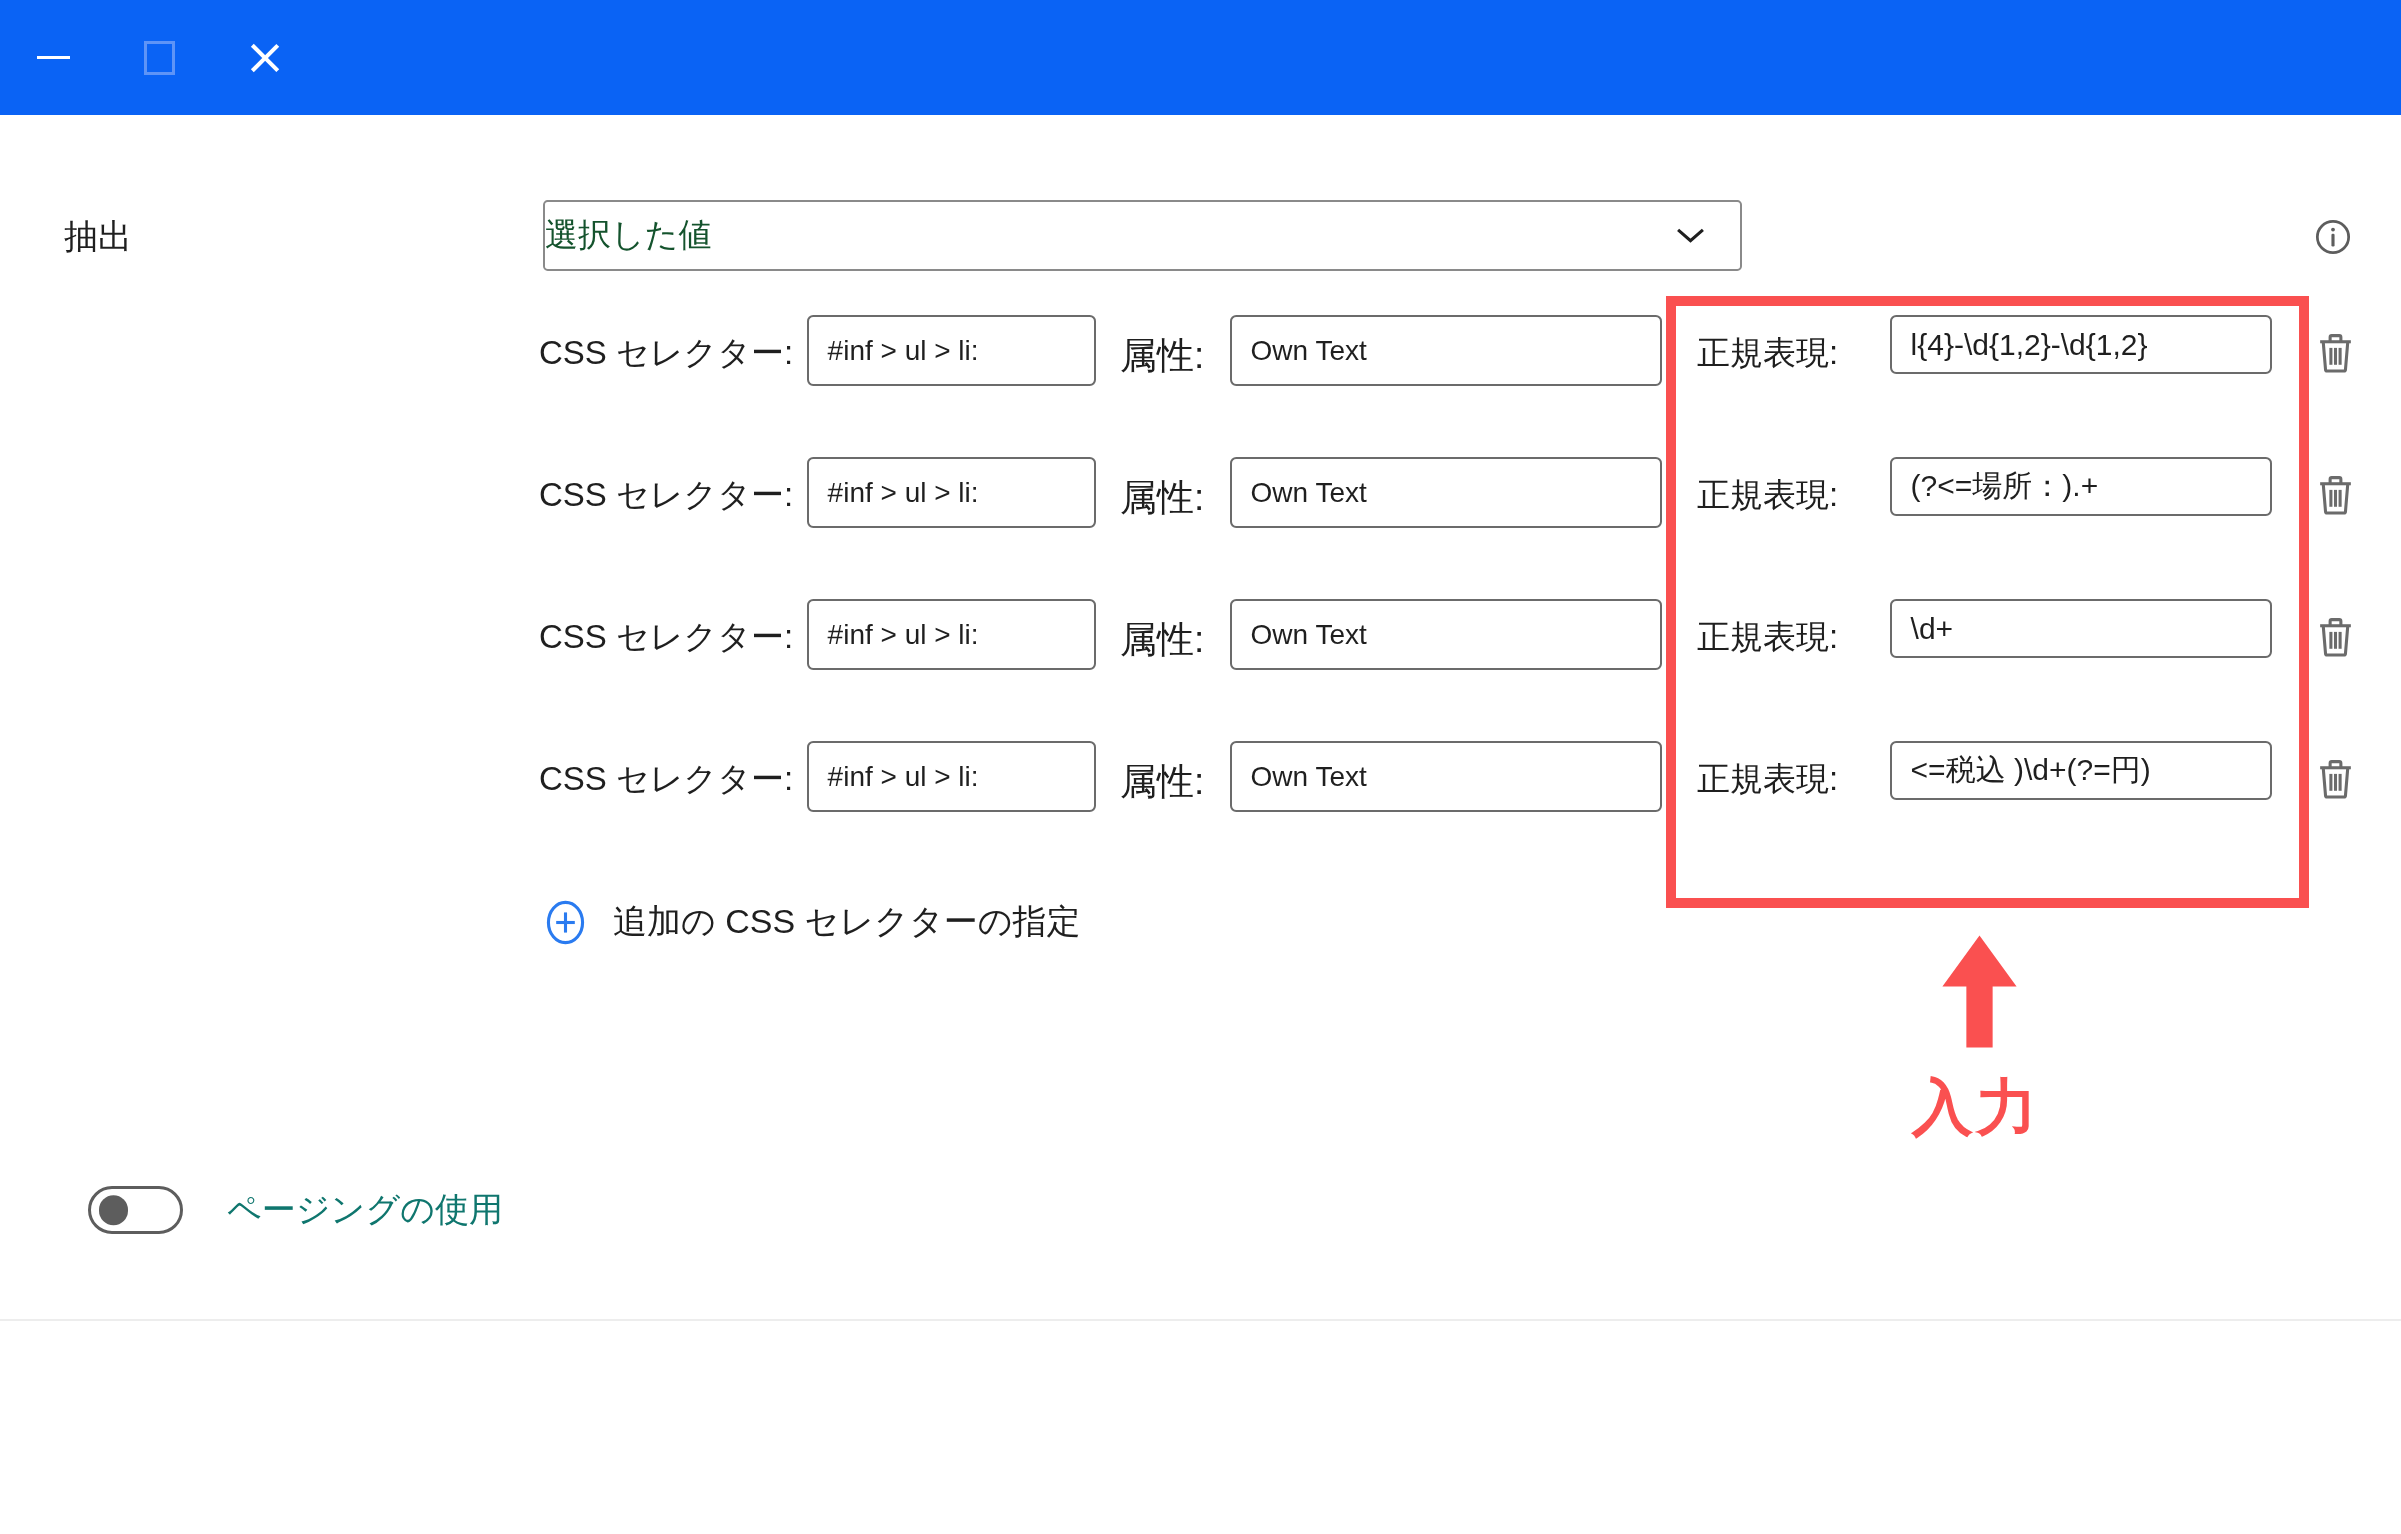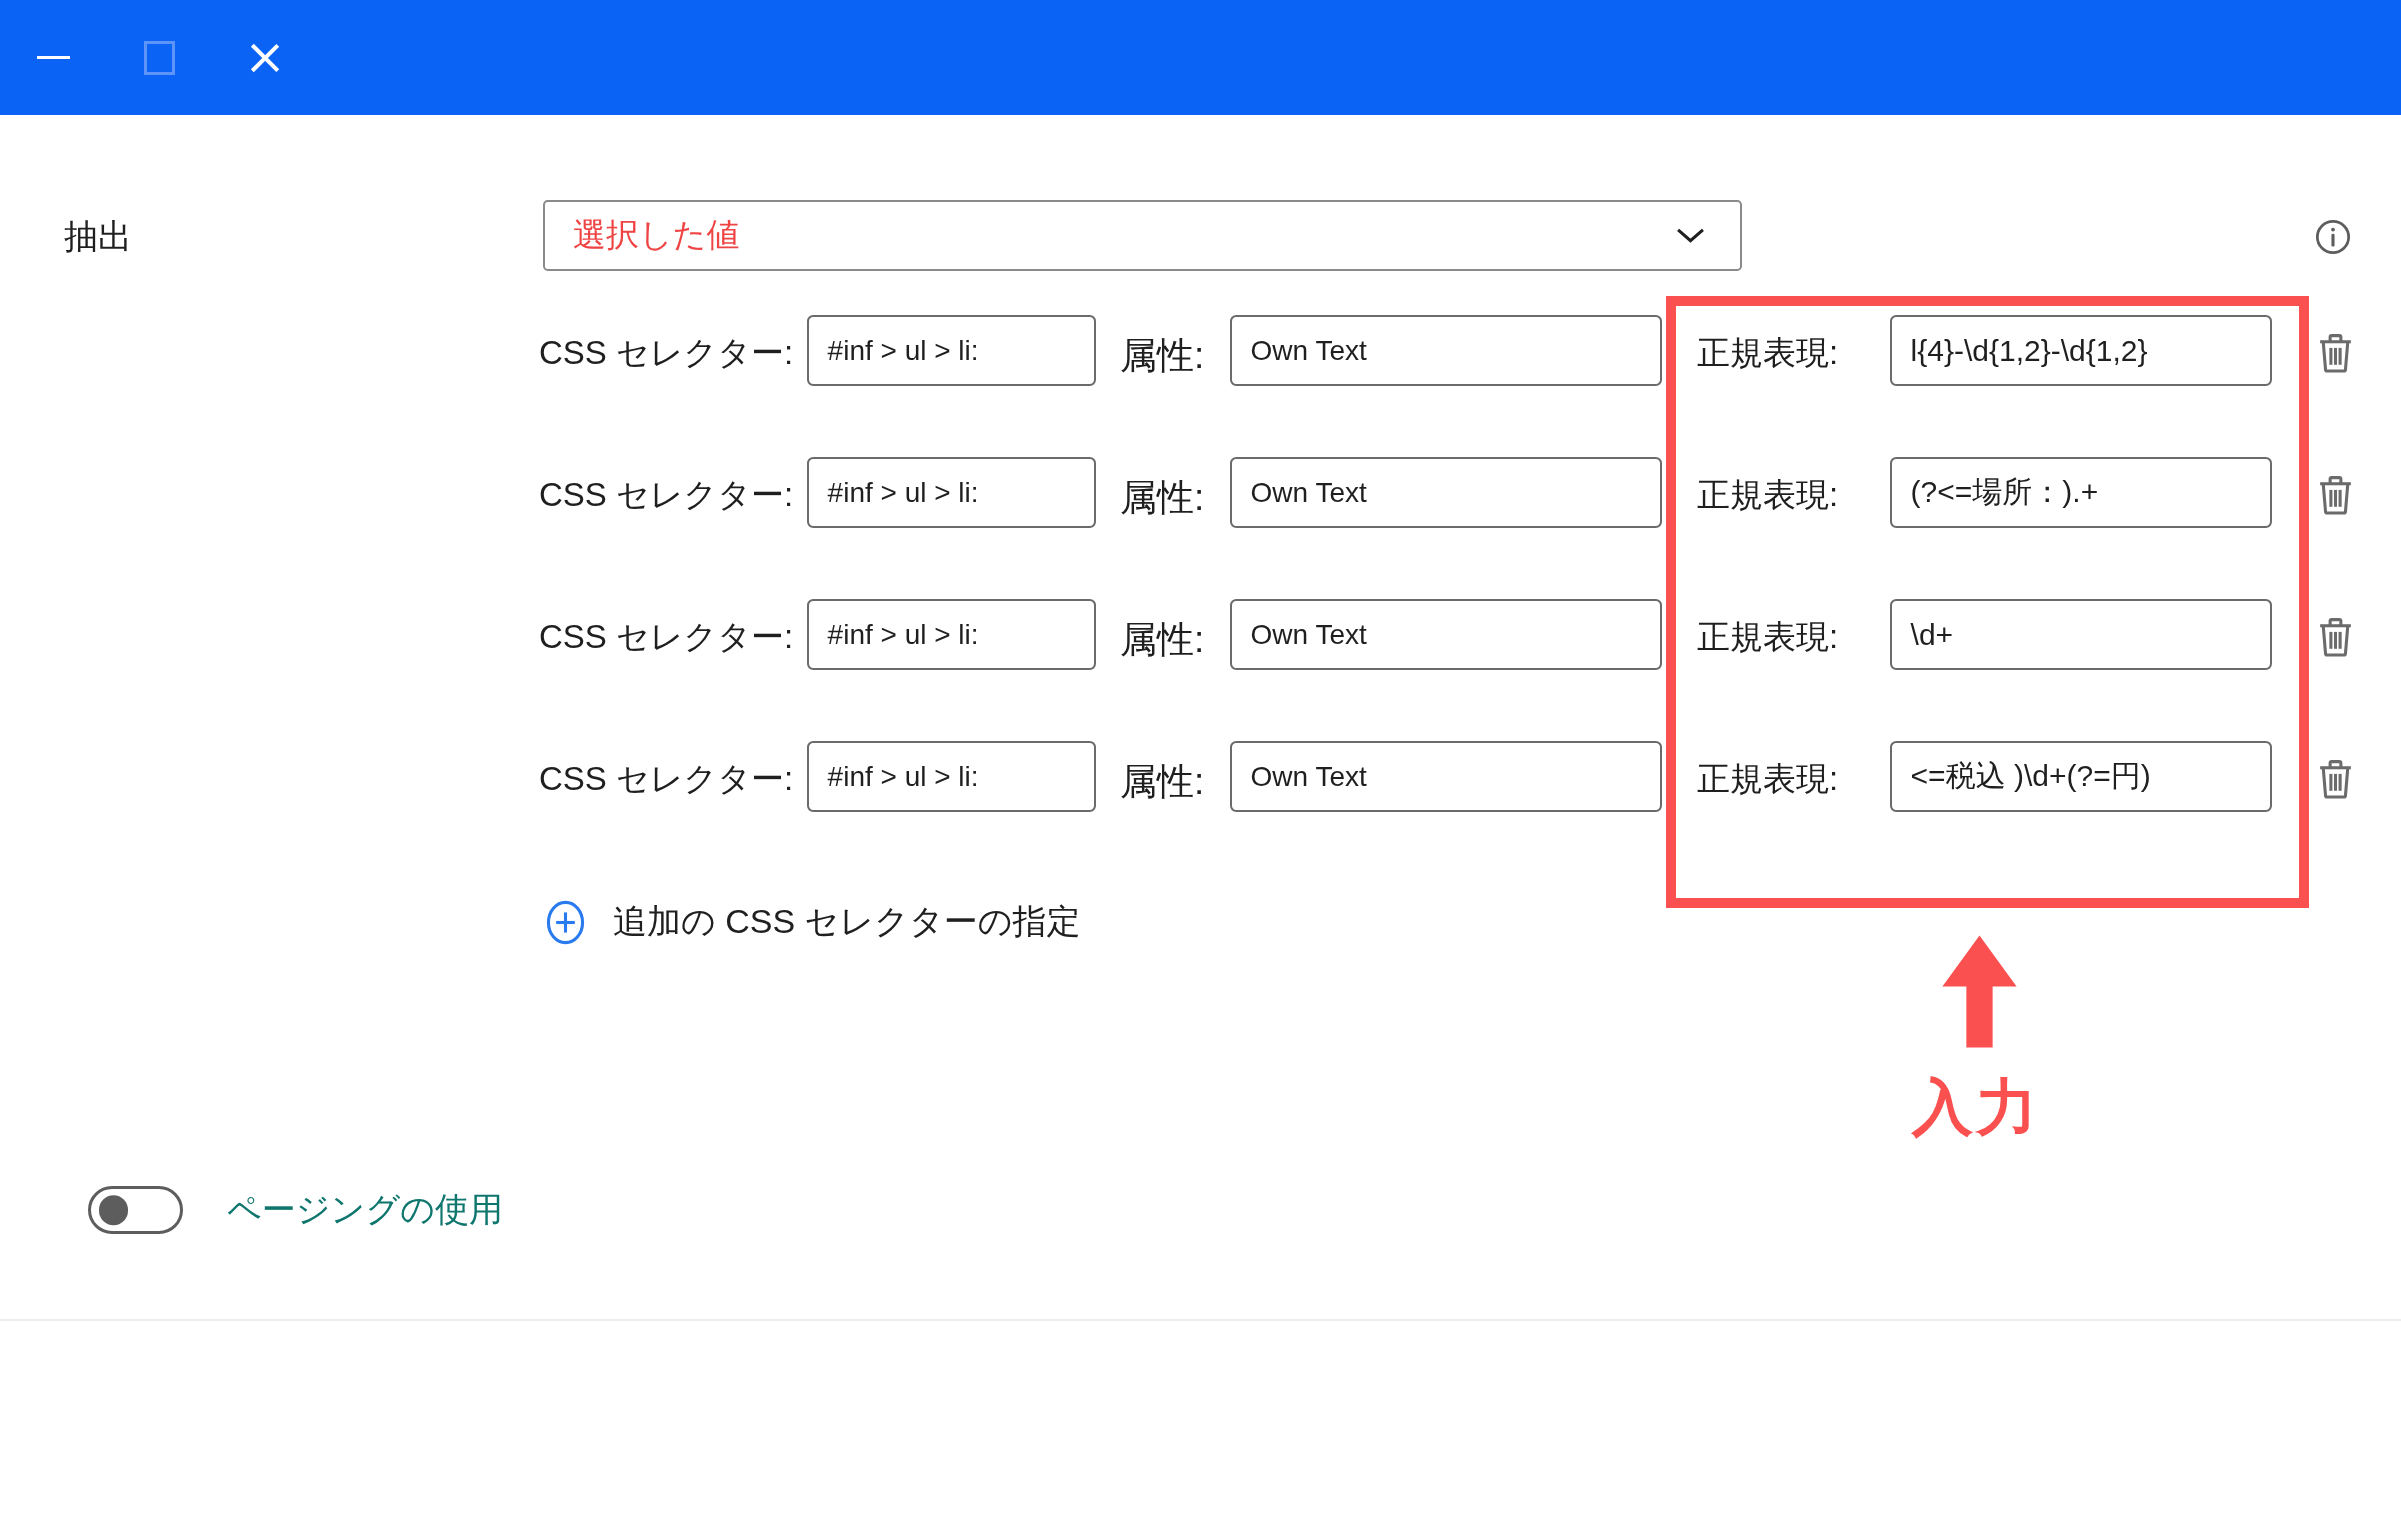--- a/index.html
+++ b/index.html
@@ -116,23 +116,22 @@
     width: 1199px;
     height: 71px;
     border: 2.3px solid #8a8a8a;
     border-radius: 4.7px;
     background: #ffffff;
     box-sizing: border-box;
     display: flex;
     align-items: center;
   }
   .combo-value {
-    padding-left: 28px;
     font-size: 33px;
-    color: #ef4444;
+    color: #14532d;
     flex: 1 1 auto;
   }
   .chev {
     width: 54px;
     margin-right: 23px;
     display: flex;
     align-items: center;
     justify-content: center;
   }
   .chev svg { display: block; }
@@ -207,21 +206,21 @@
     top: 15.5px;
     font-size: 33px;
     color: #1f1f1f;
     white-space: nowrap;
   }
   .fld-re {
     position: absolute;
     left: 1890px;
     top: 0;
     width: 382px;
-    height: 71px;
+    height: 59px;
     border: 2.3px solid #6b6b6b;
     border-radius: 6.2px;
     background: #fff;
     box-sizing: border-box;
     display: flex;
     align-items: center;
     overflow: hidden;
   }
   .fld-val {
     padding-left: 18.6px;

